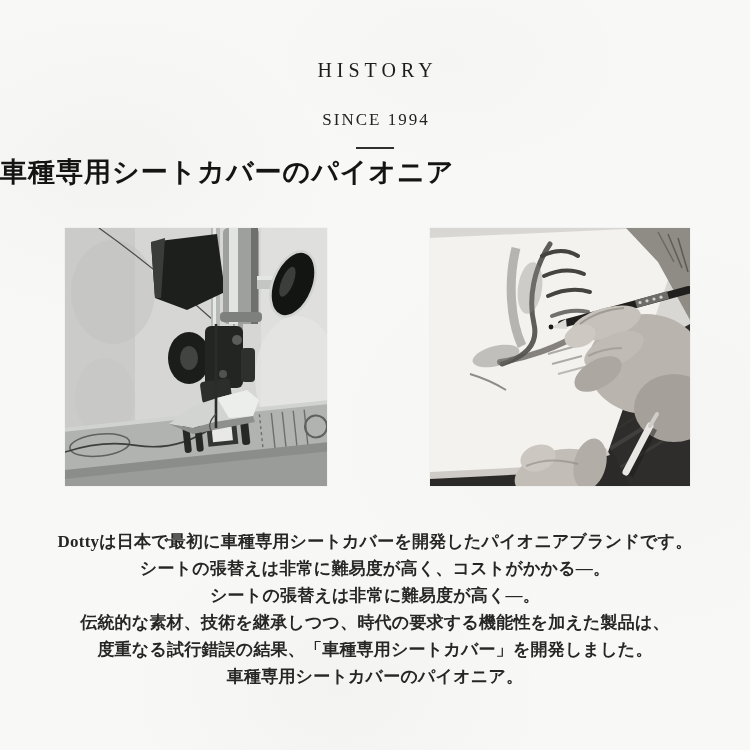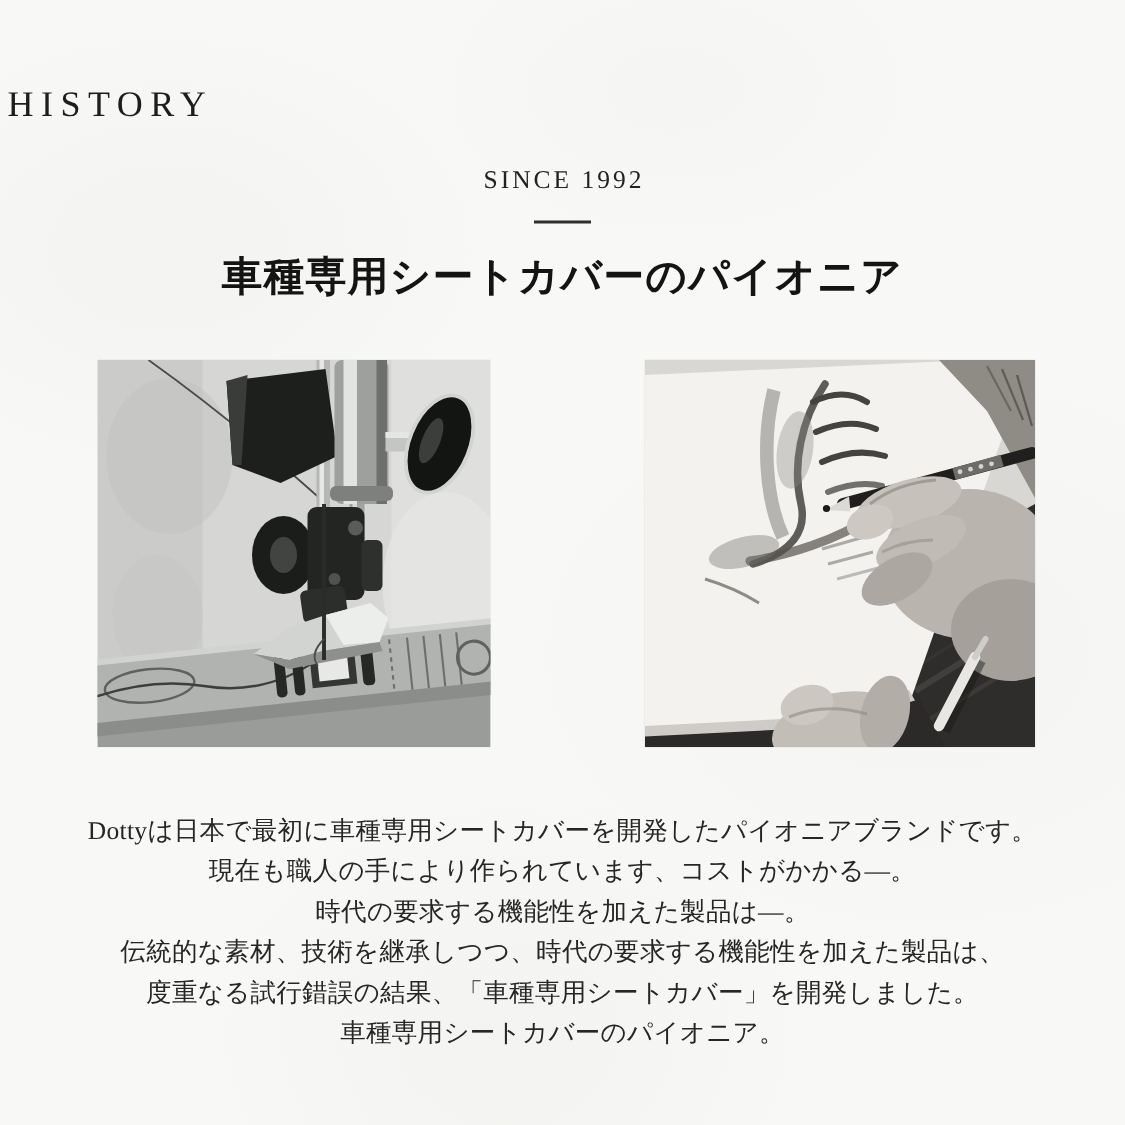--- a/index.html
+++ b/index.html
@@ -17,21 +17,22 @@
     background-color: #f8f8f6;
     background-image:
       radial-gradient(ellipse 320px 220px at 15% 22%, rgba(90,90,85,0.03), rgba(0,0,0,0) 70%),
       radial-gradient(ellipse 420px 300px at 82% 58%, rgba(90,90,85,0.025), rgba(0,0,0,0) 70%),
       radial-gradient(ellipse 300px 240px at 45% 92%, rgba(90,90,85,0.03), rgba(0,0,0,0) 70%),
       radial-gradient(ellipse 260px 160px at 60% 8%, rgba(90,90,85,0.02), rgba(0,0,0,0) 70%);
     padding-top: 55px;
   }
   .title {
     margin: 0;
-    font-size: 24px;
+    text-align: center;
+    font-size: 20px;
     font-weight: 400;
     letter-spacing: 5px;
     text-indent: 5px;
     line-height: 30px;
     color: #1d1d1c;
   }
   .since {
     margin-top: 26px;
     text-align: center;
     font-size: 17px;
@@ -39,22 +40,21 @@
     text-indent: 2px;
     line-height: 18px;
     color: #222221;
   }
   .divider {
     margin: 18px auto 0 auto;
     width: 38px; height: 2px;
     background: #2f2f2e;
   }
   .heading {
-    margin: 16px 0 0 0;
-    text-align: center;
+    margin: 4px 0 0 0;
     font-size: 27px;
     font-weight: 700;
     letter-spacing: 1px;
     line-height: 38px;
     color: #141413;
   }
   .photos {
     margin-top: 37px;
     display: flex;
     justify-content: space-between;
@@ -62,38 +62,39 @@
     padding-right: 60px;
   }
   .photo {
     margin: 0;
     display: block;
     line-height: 0;
     box-shadow: 0 0 1px rgba(0,0,0,0.15);
   }
   .story {
     margin-top: 42px;
+    font-weight: bold;
   }
   .story p {
     margin: 0;
     text-align: center;
     font-size: 17px;
     line-height: 27px;
     letter-spacing: 0.2px;
     color: #262625;
   }
 </style>
 </head>
 <body>
 
 <div class="page">
 
   <h1 class="title">HISTORY</h1>
 
-  <div class="since">SINCE 1992</div>
+  <div class="since">SINCE 1994</div>
 
   <div class="divider"></div>
 
   <h2 class="heading">車種専用シートカバーのパイオニア</h2>
 
   <div class="photos">
 
     <figure class="photo">
       <svg width="262" height="258" viewBox="0 0 262 258" xmlns="http://www.w3.org/2000/svg">
         <rect width="262" height="258" fill="#d6d6d4"></rect>
@@ -224,20 +225,20 @@
         <line x1="199" y1="247" x2="223" y2="200" stroke="#191715" stroke-width="9" opacity="0.45"></line>
         <line x1="196" y1="244" x2="220" y2="198" stroke="#e9e7e3" stroke-width="7" stroke-linecap="round"></line>
         <line x1="220" y1="198" x2="227" y2="186" stroke="#cfcdc9" stroke-width="4" stroke-linecap="round"></line>
       </svg>
     </figure>
 
   </div>
 
   <div class="story">
     <p>Dottyは日本で最初に車種専用シートカバーを開発したパイオニアブランドです。</p>
-    <p>現在も職人の手により作られています、コストがかかる―。</p>
-    <p>時代の要求する機能性を加えた製品は―。</p>
+    <p>シートの張替えは非常に難易度が高く、コストがかかる―。</p>
+    <p>シートの張替えは非常に難易度が高く―。</p>
     <p>伝統的な素材、技術を継承しつつ、時代の要求する機能性を加えた製品は、</p>
     <p>度重なる試行錯誤の結果、「車種専用シートカバー」を開発しました。</p>
     <p>車種専用シートカバーのパイオニア。</p>
   </div>
 
 </div>
 
 </body></html>

